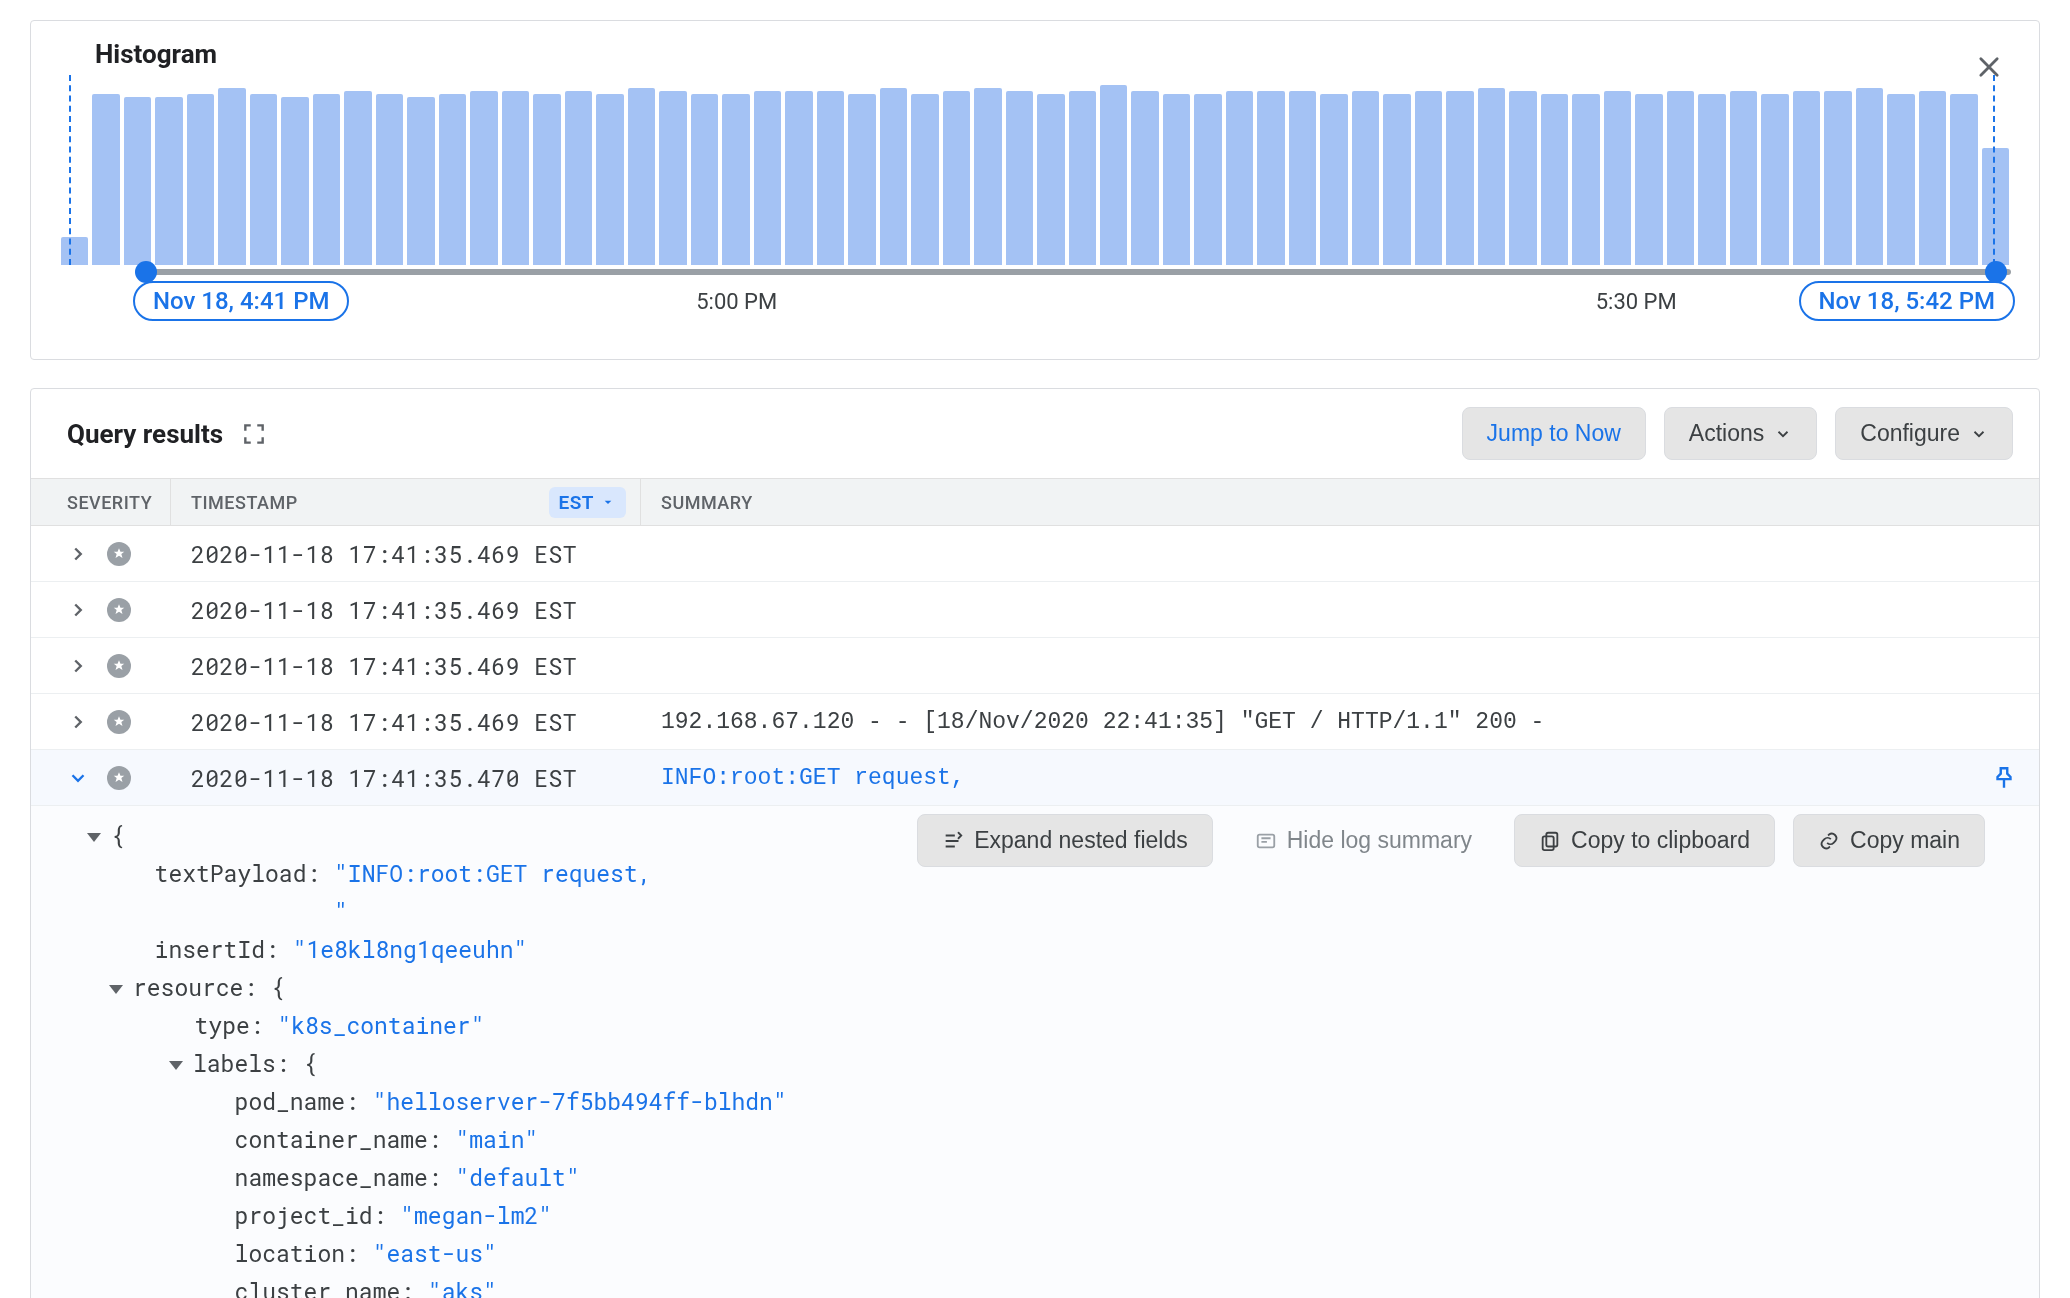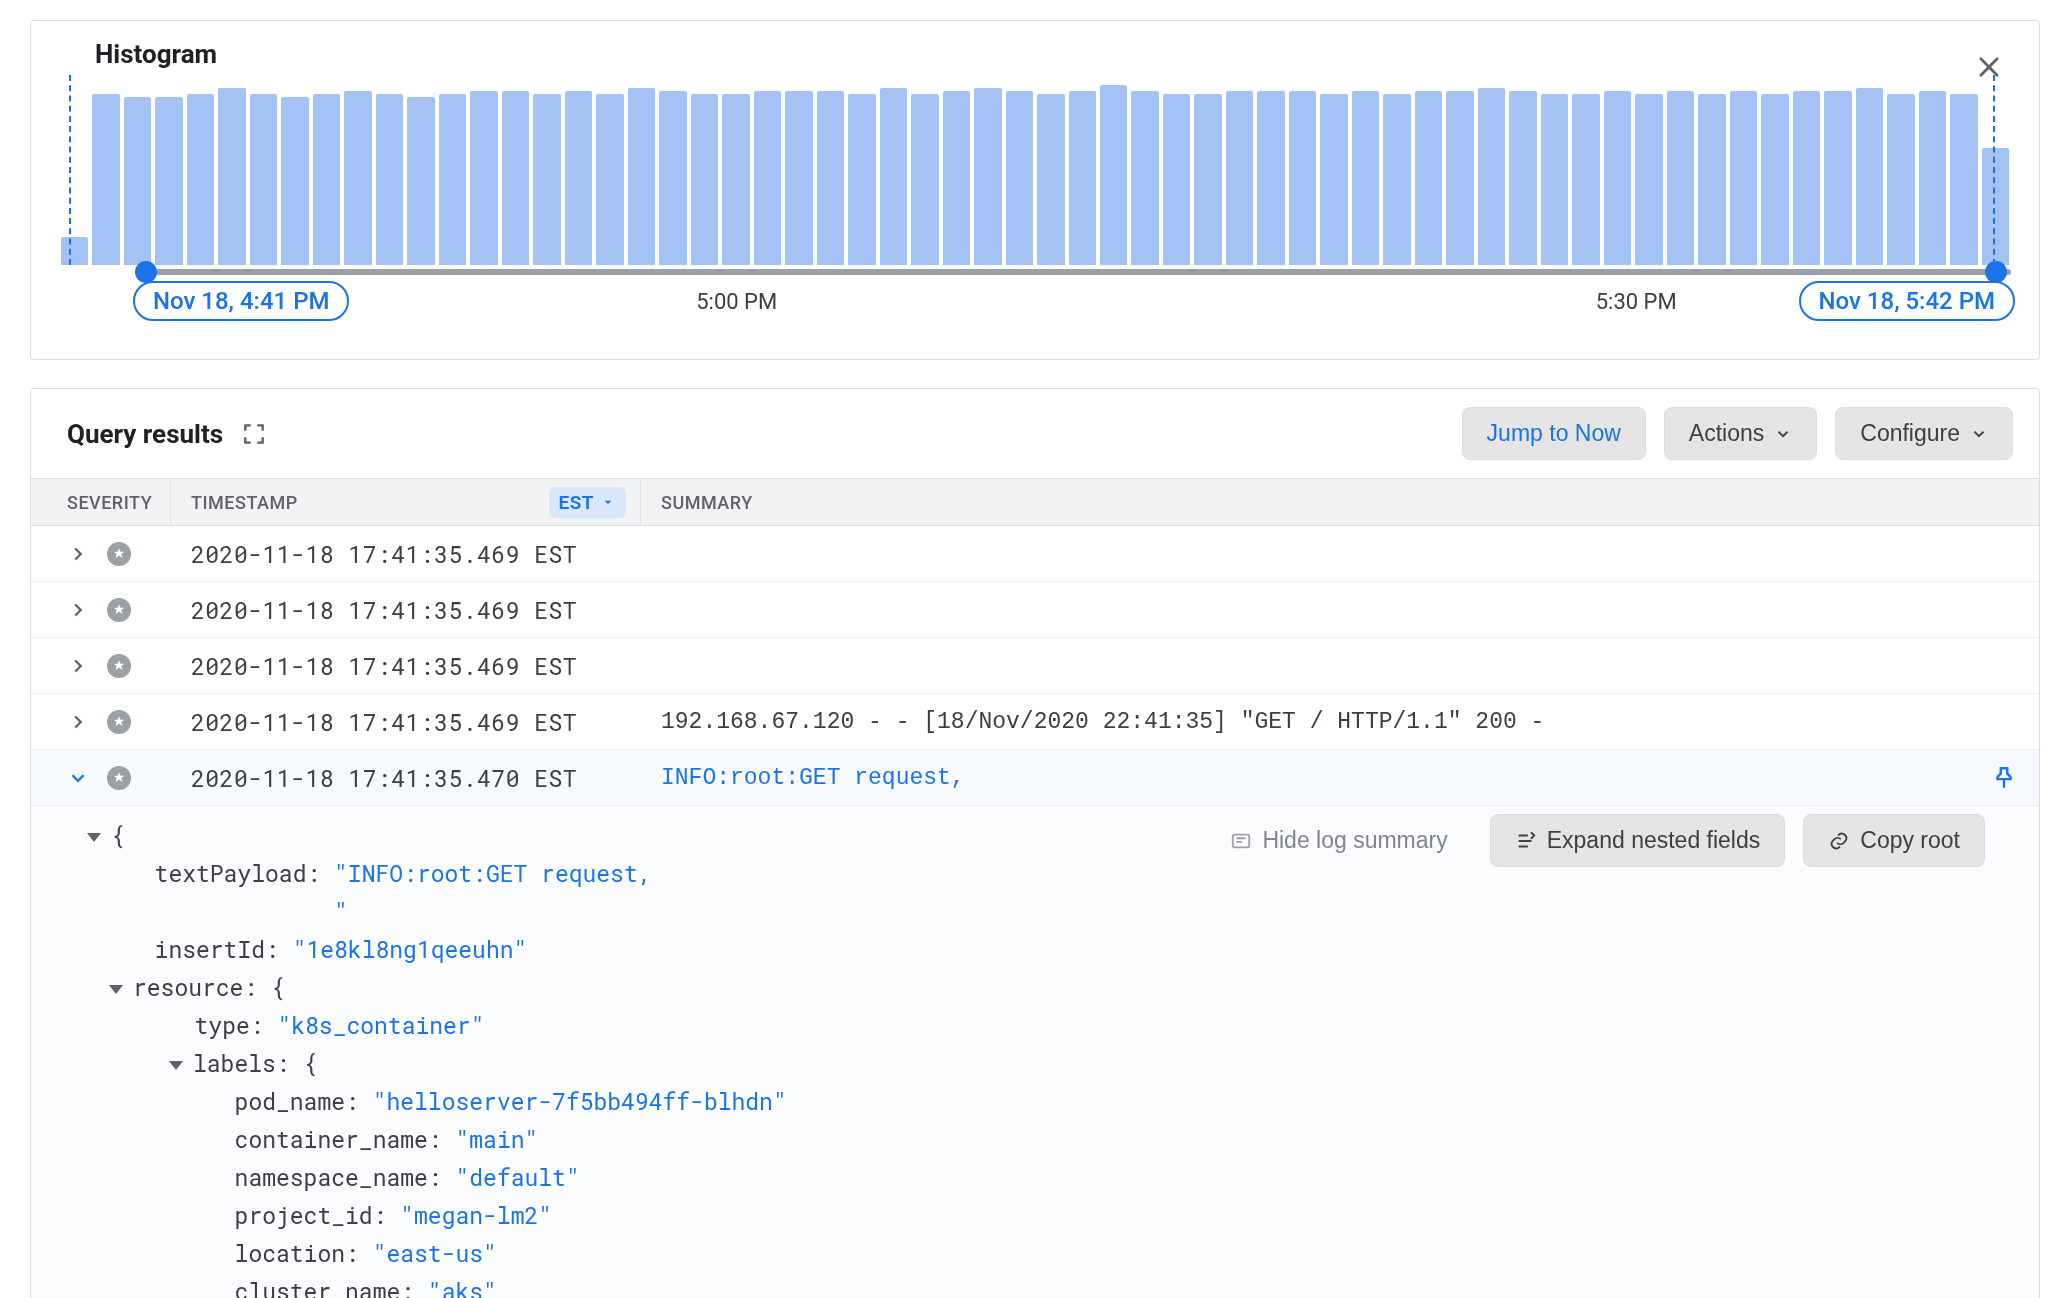--- a/index.html
+++ b/index.html
@@ -468,39 +468,46 @@
           <div class="pin-cell">
             <svg width="26" height="26" viewBox="0 0 24 24" fill="none" stroke="#1a73e8" stroke-width="2.2">
               <path d="M9 3h6v5l3 3v2H6v-2l3-3zM12 13v8"></path>
             </svg>
           </div>
         </div>
       </div>
 
     <div class="detail">
       <div class="detail-toolbar">
+        <button class="btn">
+          <svg width="22" height="22" viewBox="0 0 24 24" fill="none" stroke="#3c4043" stroke-width="2">
+              <path d="M4 6h10M4 12h14M4 18h10"></path>
+              <path d="M18 6l3 3-3 3" stroke-linecap="round" transform="translate(0 -3)"></path>
+            </svg>
+          <span>Expand nested fields</span>
+        </button>
         <button class="btn ghost">
           <svg width="22" height="22" viewBox="0 0 24 24" fill="none" stroke="#9aa0a6" stroke-width="2">
               <rect x="3" y="5" width="18" height="14" rx="2"></rect>
               <path d="M7 9h10M7 13h6"></path>
             </svg>
           <span>Hide log summary</span>
         </button>
         <button class="btn">
           <svg width="22" height="22" viewBox="0 0 24 24" fill="none" stroke="#3c4043" stroke-width="2">
-              <path d="M4 6h10M4 12h14M4 18h10"></path>
-              <path d="M18 6l3 3-3 3" stroke-linecap="round" transform="translate(0 -3)"></path>
-            </svg>
-          <span>Expand nested fields</span>
+              <rect x="8" y="3" width="12" height="15" rx="2"></rect>
+              <rect x="4" y="7" width="12" height="15" rx="2"></rect>
+            </svg>
+          <span>Copy to clipboard</span>
         </button>
         <button class="btn">
           <svg width="22" height="22" viewBox="0 0 24 24" fill="none" stroke="#3c4043" stroke-width="2">
               <path d="M10 14a5 5 0 0 0 7 0l2-2a5 5 0 0 0-7-7l-1 1M14 10a5 5 0 0 0-7 0l-2 2a5 5 0 0 0 7 7l1-1"></path>
             </svg>
-          <span>Copy root</span>
+          <span>Copy main</span>
         </button>
       </div>
 
       <div class="line"><span class="tri"></span><span class="brace">{</span></div>
       <div class="line indent-1">  <span class="key">textPayload:</span> <span class="val-str">"INFO:root:GET request,</span></div>
       <div class="line indent-1">               <span class="val-str">"</span></div>
       <div class="line indent-1">  <span class="key">insertId:</span> <span class="val-str">"1e8kl8ng1qeeuhn"</span></div>
       <div class="line"><span class="tri" style="margin-left:22px"></span><span class="key">resource: {</span></div>
       <div class="line indent-2">  <span class="key">type:</span> <span class="val-str">"k8s_container"</span></div>
       <div class="line indent-1"><span class="tri" style="margin-left:42px"></span><span class="key">labels: {</span></div>

